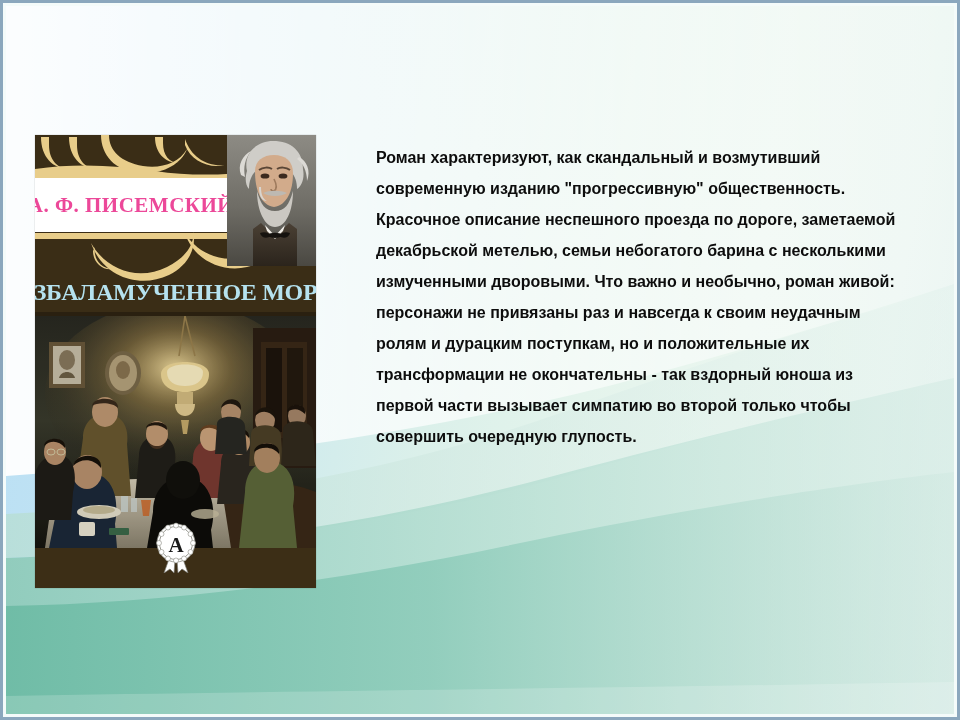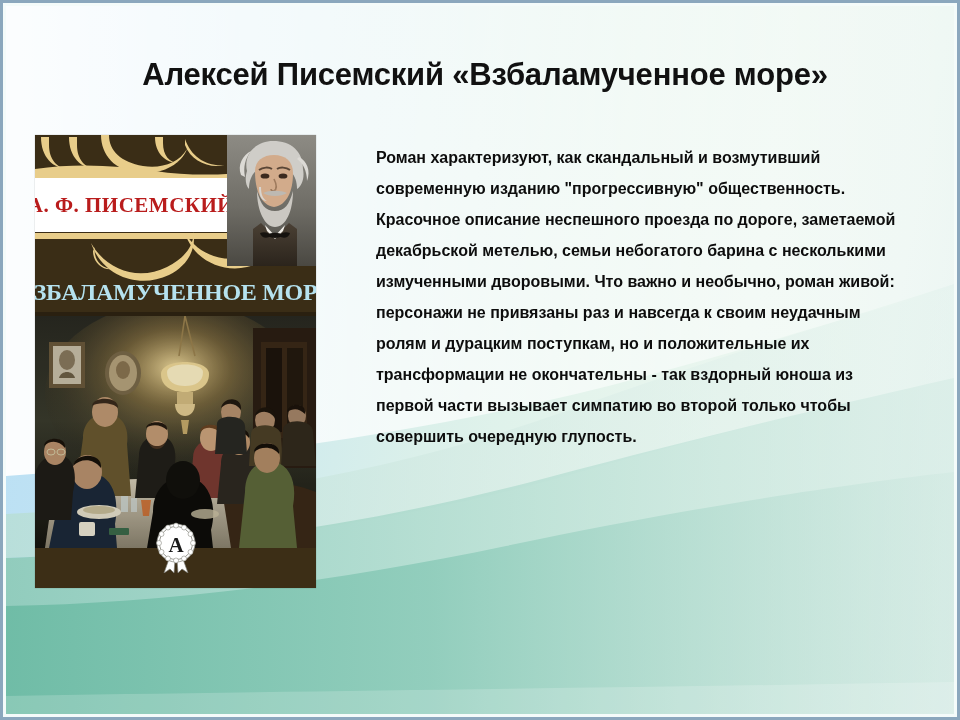--- a/index.html
+++ b/index.html
@@ -80,21 +80,21 @@
   .cover svg{position:absolute;left:0;top:0;width:281px;height:453px;display:block;}
 
   .cover-author-band{
     position:absolute;left:0;top:43px;width:192px;height:54px;
     background:#ffffff;
     display:flex;align-items:center;justify-content:center;
     z-index:4;
   }
   .cover-author-band span{
     font-family:"Liberation Serif","DejaVu Serif",serif;
-    font-size:21px;font-weight:bold;color:#b91c1c;
+    font-size:21px;font-weight:bold;color:#ec4899;
     letter-spacing:0.5px;white-space:nowrap;
   }
 
   .cover-title-band{
     position:absolute;left:0;top:133px;width:281px;height:48px;
     display:flex;align-items:center;justify-content:center;
     z-index:5;
   }
   .cover-title-band span{
     font-family:"Liberation Serif","DejaVu Serif",serif;
@@ -162,21 +162,20 @@
       <path d="M0,508 C180,500 380,470 560,405 C720,348 860,305 948,282 L948,372 C860,392 720,424 560,470 C380,520 180,545 0,552 Z" fill="url(#wv4)"></path>
 
       <path d="M0,552 C170,546 360,520 540,472 C720,424 860,392 948,372 L948,708 L0,708 Z" fill="url(#wv2)"></path>
 
       <path d="M0,600 C150,598 330,576 500,540 C680,502 840,478 948,466 L948,708 L0,708 Z" fill="url(#wv3)"></path>
 
       <path d="M0,690 C250,686 600,682 948,676 L948,708 L0,708 Z" fill="#ffffff" opacity="0.18"></path>
     </svg>
   </div>
 
-  <h1 class="title">Алексей Писемский «Взбаламученное море»</h1>
 
   <p class="body-text">Роман характеризуют, как скандальный и возмутивший современную изданию "прогрессивную" общественность. Красочное описание неспешного проезда по дороге, заметаемой декабрьской метелью, семьи небогатого барина с несколькими измученными дворовыми. Что важно и необычно, роман живой: персонажи не привязаны раз и навсегда к своим неудачным ролям и дурацким поступкам, но и положительные их трансформации не окончательны - так вздорный юноша из первой части вызывает симпатию во второй только чтобы совершить очередную глупость.</p>
 
   <div class="cover">
 
     <svg viewBox="0 0 281 453" preserveAspectRatio="none">
       <rect x="0" y="0" width="281" height="181" fill="#3a2d16"></rect>
 
       <g fill="#e8cd8a">
         <path d="M6,2 C6,22 18,34 34,34 C22,34 14,24 14,10 L14,2 Z"></path>

